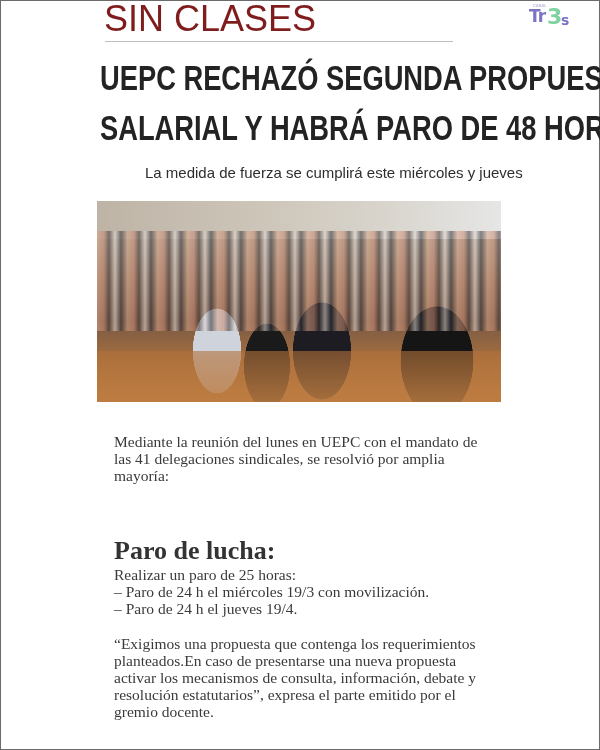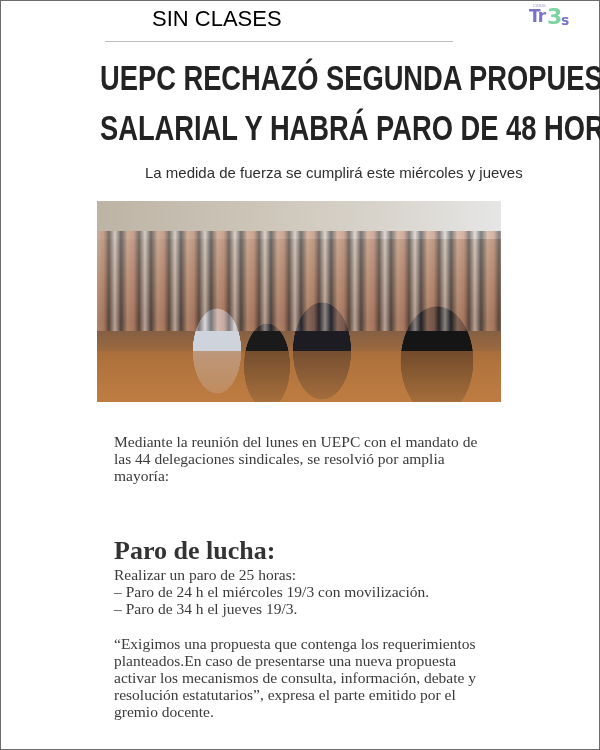--- a/index.html
+++ b/index.html
@@ -3,22 +3,22 @@
   <meta charset="utf-8">
   <style>
     html, body { margin: 0; padding: 0; background: #ffffff; }
     body { width: 600px; height: 750px; position: relative; overflow: hidden; }
     .frame {
       position: absolute; left: 0; top: 0; width: 598px; height: 748px;
       border: 1px solid #6b6b6b; background: #ffffff;
     }
     .kicker {
       position: absolute; left: 103px; top: 2px;
-      font-family: "Liberation Sans", sans-serif; font-size: 22px; color: #000000;
-      letter-spacing: 0px; line-height: 32px; margin-left: 48px;
+      font-family: "Liberation Sans", sans-serif; font-size: 36px; color: #7f1d1d;
+      letter-spacing: 0px; line-height: 32px;
     }
     .divider {
       position: absolute; left: 104px; top: 40px; width: 348px; height: 1px;
       background: #bdbdbd;
     }
     .logo {
       position: absolute; left: 524px; top: 0; width: 52px; height: 34px;
       font-family: "DejaVu Sans", sans-serif;
     }
     .logo .tiny { position: absolute; left: 8px; top: 2px; font-size: 4px; color: #9a9ac8; }
@@ -90,26 +90,26 @@
 
   <div class="subhead">La medida de fuerza se cumplirá este miércoles y jueves</div>
 
   <div class="photo" title="Asamblea de delegados docentes votando con la mano alzada">
     <div class="wall"></div>
     <div class="crowd"></div>
     <div class="floor"></div>
   </div>
 
   <div class="body-text p1">
-    <span>Mediante la reunión del lunes en UEPC con el mandato de las 44 delegaciones sindicales, se resolvió por amplia mayoría:</span>
+    <span>Mediante la reunión del lunes en UEPC con el mandato de las 41 delegaciones sindicales, se resolvió por amplia mayoría:</span>
   </div>
 
   <div class="plan-title">Paro de lucha:</div>
 
   <div class="body-text plan-list">
     <div>Realizar un paro de 25 horas:</div>
     <div>– Paro de 24 h el miércoles 19/3 con movilización.</div>
-    <div>– Paro de 34 h el jueves 19/3.</div>
+    <div>– Paro de 24 h el jueves 19/4.</div>
   </div>
 
   <div class="body-text quote">“Exigimos una propuesta que contenga los requerimientos planteados.En caso de presentarse una nueva propuesta activar los mecanismos de consulta, información, debate y resolución estatutarios”, expresa el parte emitido por el gremio docente.</div>
 
 </div>
 
 </body></html>

